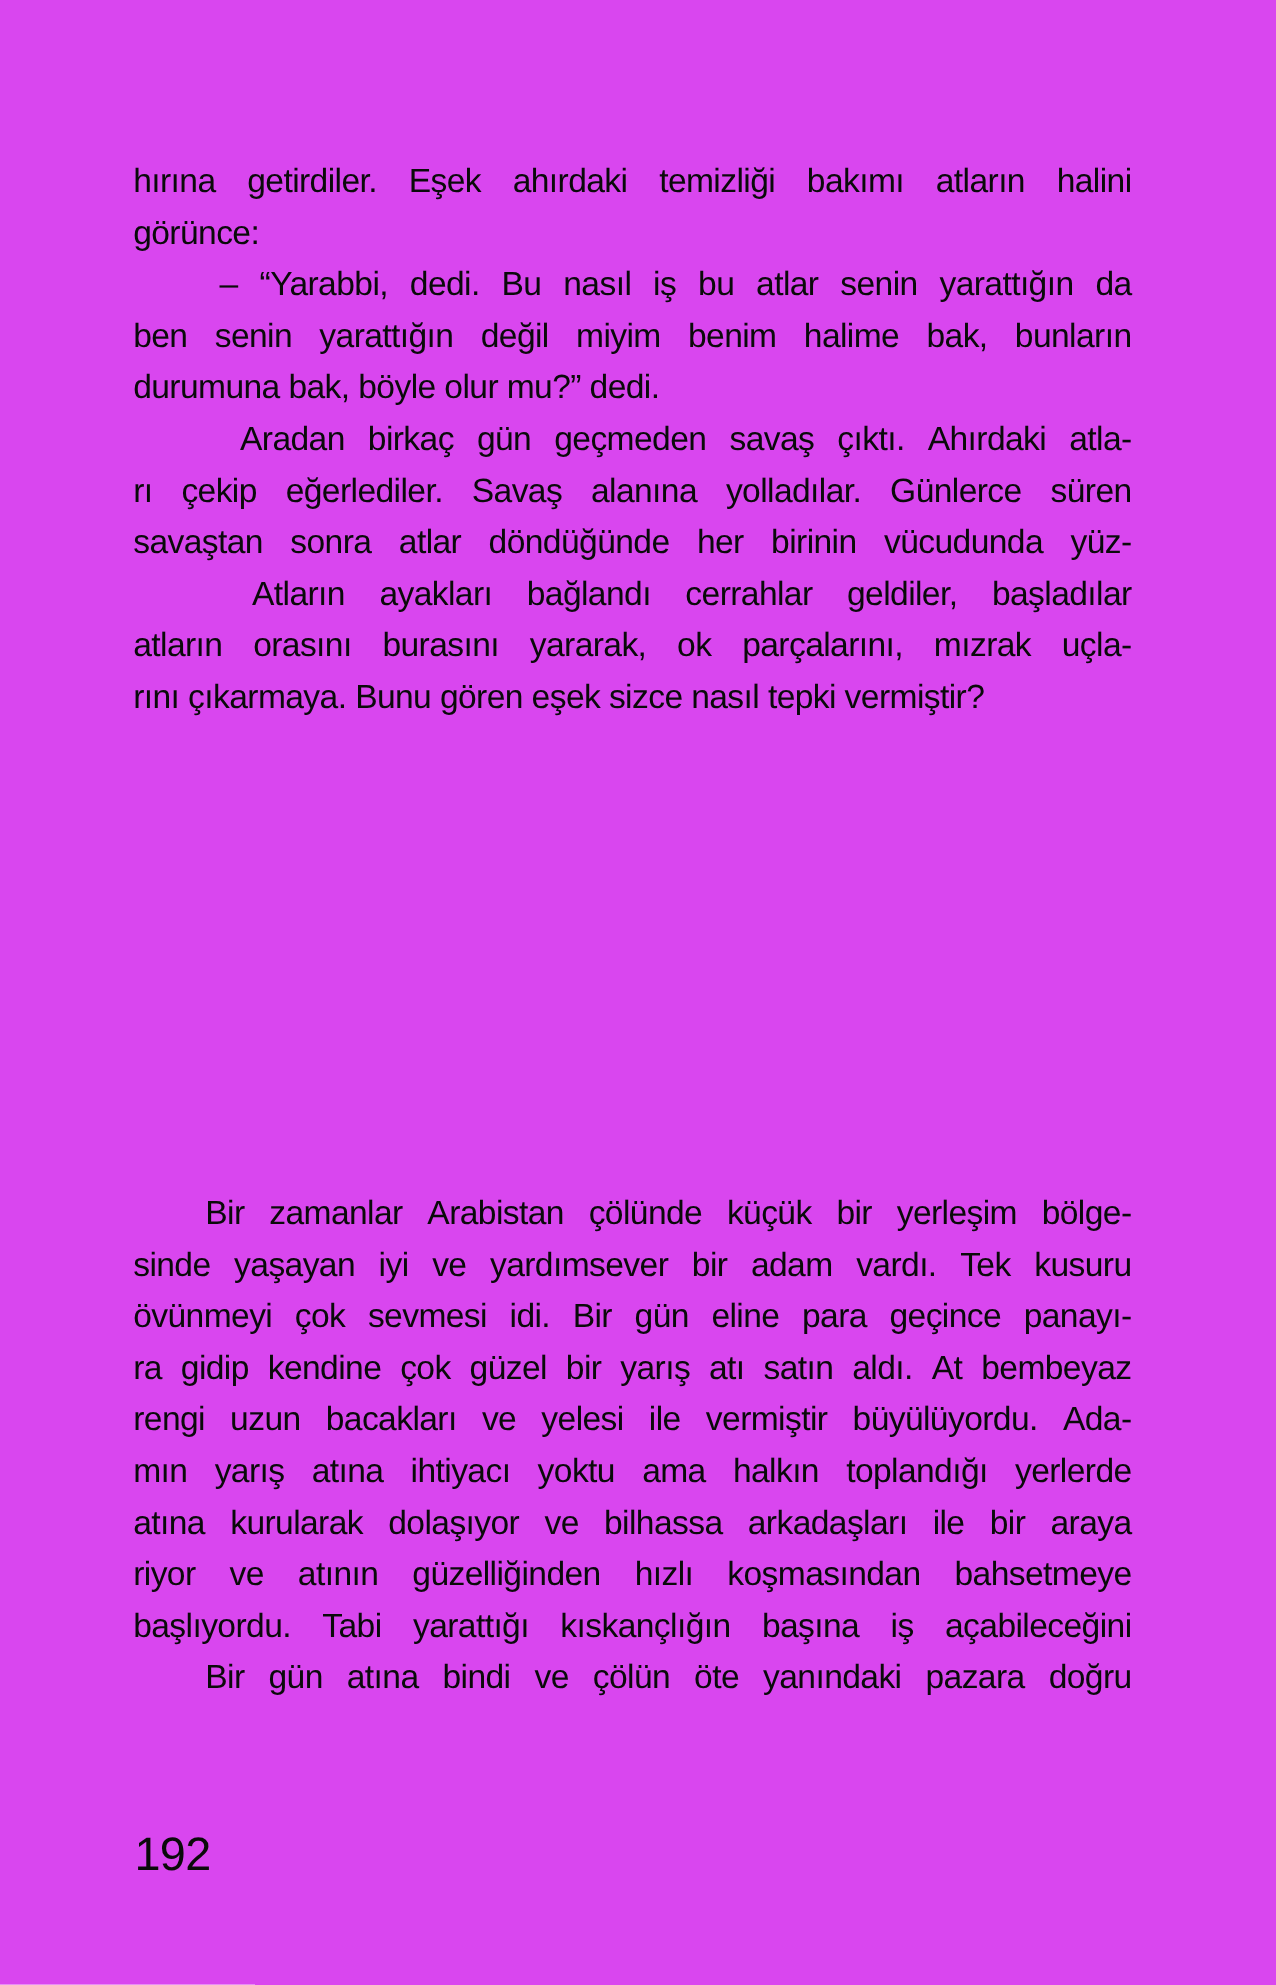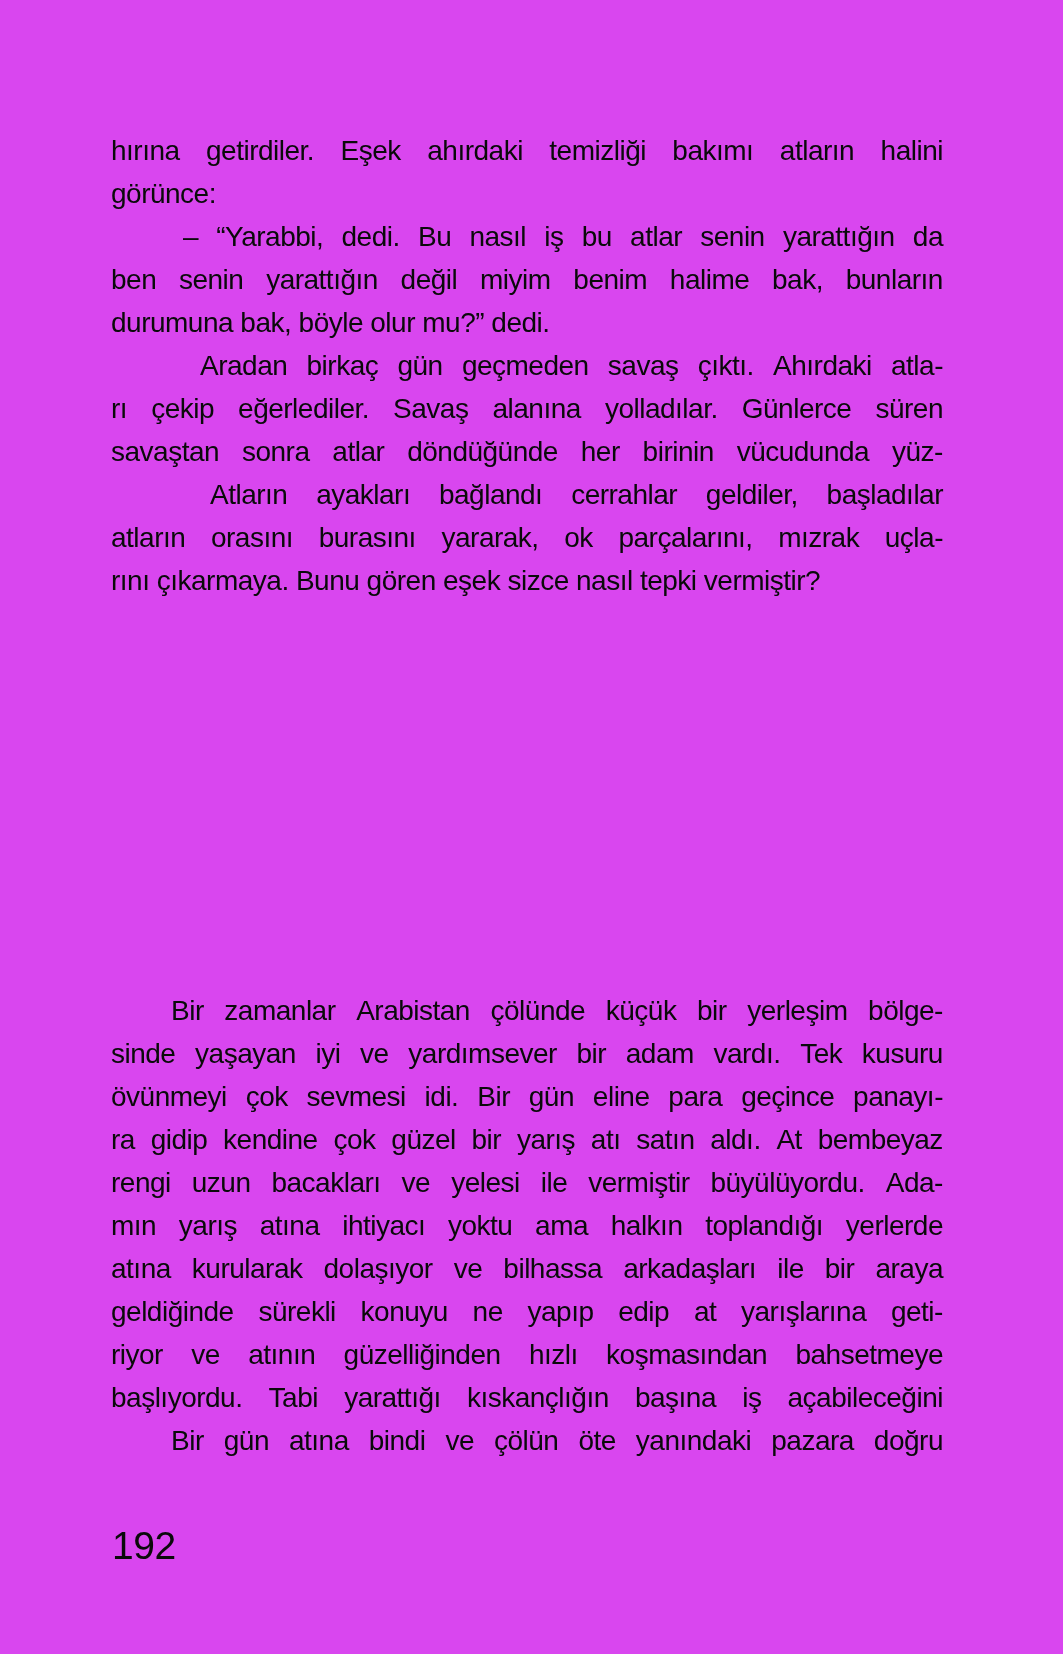--- a/index.html
+++ b/index.html
@@ -212,31 +212,20 @@
         <span>kurularak</span>
         <span>dolaşıyor</span>
         <span>ve</span>
         <span>bilhassa</span>
         <span>arkadaşları</span>
         <span>ile</span>
         <span>bir</span>
         <span>araya</span>
       </div>
       <div class="line just">
-        <span>geldiğinde</span>
-        <span>sürekli</span>
-        <span>konuyu</span>
-        <span>ne</span>
-        <span>yapıp</span>
-        <span>edip</span>
-        <span>at</span>
-        <span>yarışlarına</span>
-        <span>geti-</span>
-      </div>
-      <div class="line just">
         <span>riyor</span>
         <span>ve</span>
         <span>atının</span>
         <span>güzelliğinden</span>
         <span>hızlı</span>
         <span>koşmasından</span>
         <span>bahsetmeye</span>
       </div>
       <div class="line just">
         <span>başlıyordu.</span>

